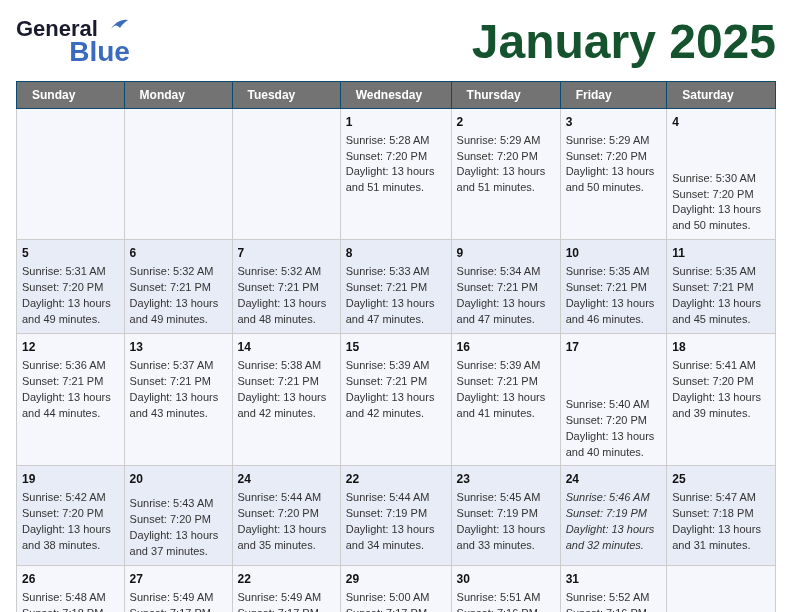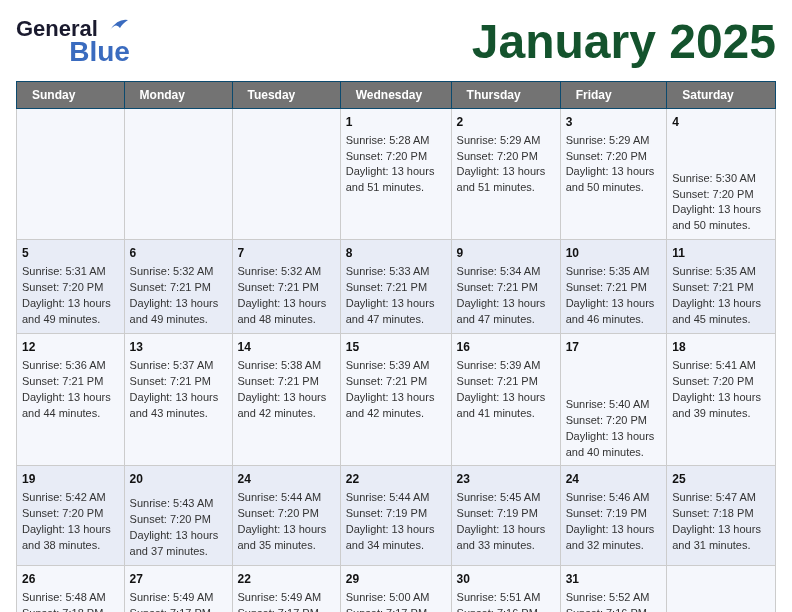--- a/index.html
+++ b/index.html
@@ -279,21 +279,21 @@
         </td>
         <td>
           <div class="day-number">23</div>
           <div class="day-info" style="white-space: pre-line;">Sunrise: 5:45 AM
 Sunset: 7:19 PM
 Daylight: 13 hours
 and 33 minutes.</div>
         </td>
         <td>
           <div class="day-number">24</div>
-          <div class="day-info" style="white-space: pre-line;">Sunrise: 5:46 AM
+          <div class="day-info" style="white-space: pre-line; font-style: italic;">Sunrise: 5:46 AM
 Sunset: 7:19 PM
 Daylight: 13 hours
 and 32 minutes.</div>
         </td>
         <td>
           <div class="day-number">25</div>
           <div class="day-info" style="white-space: pre-line;">Sunrise: 5:47 AM
 Sunset: 7:18 PM
 Daylight: 13 hours
 and 31 minutes.</div>

